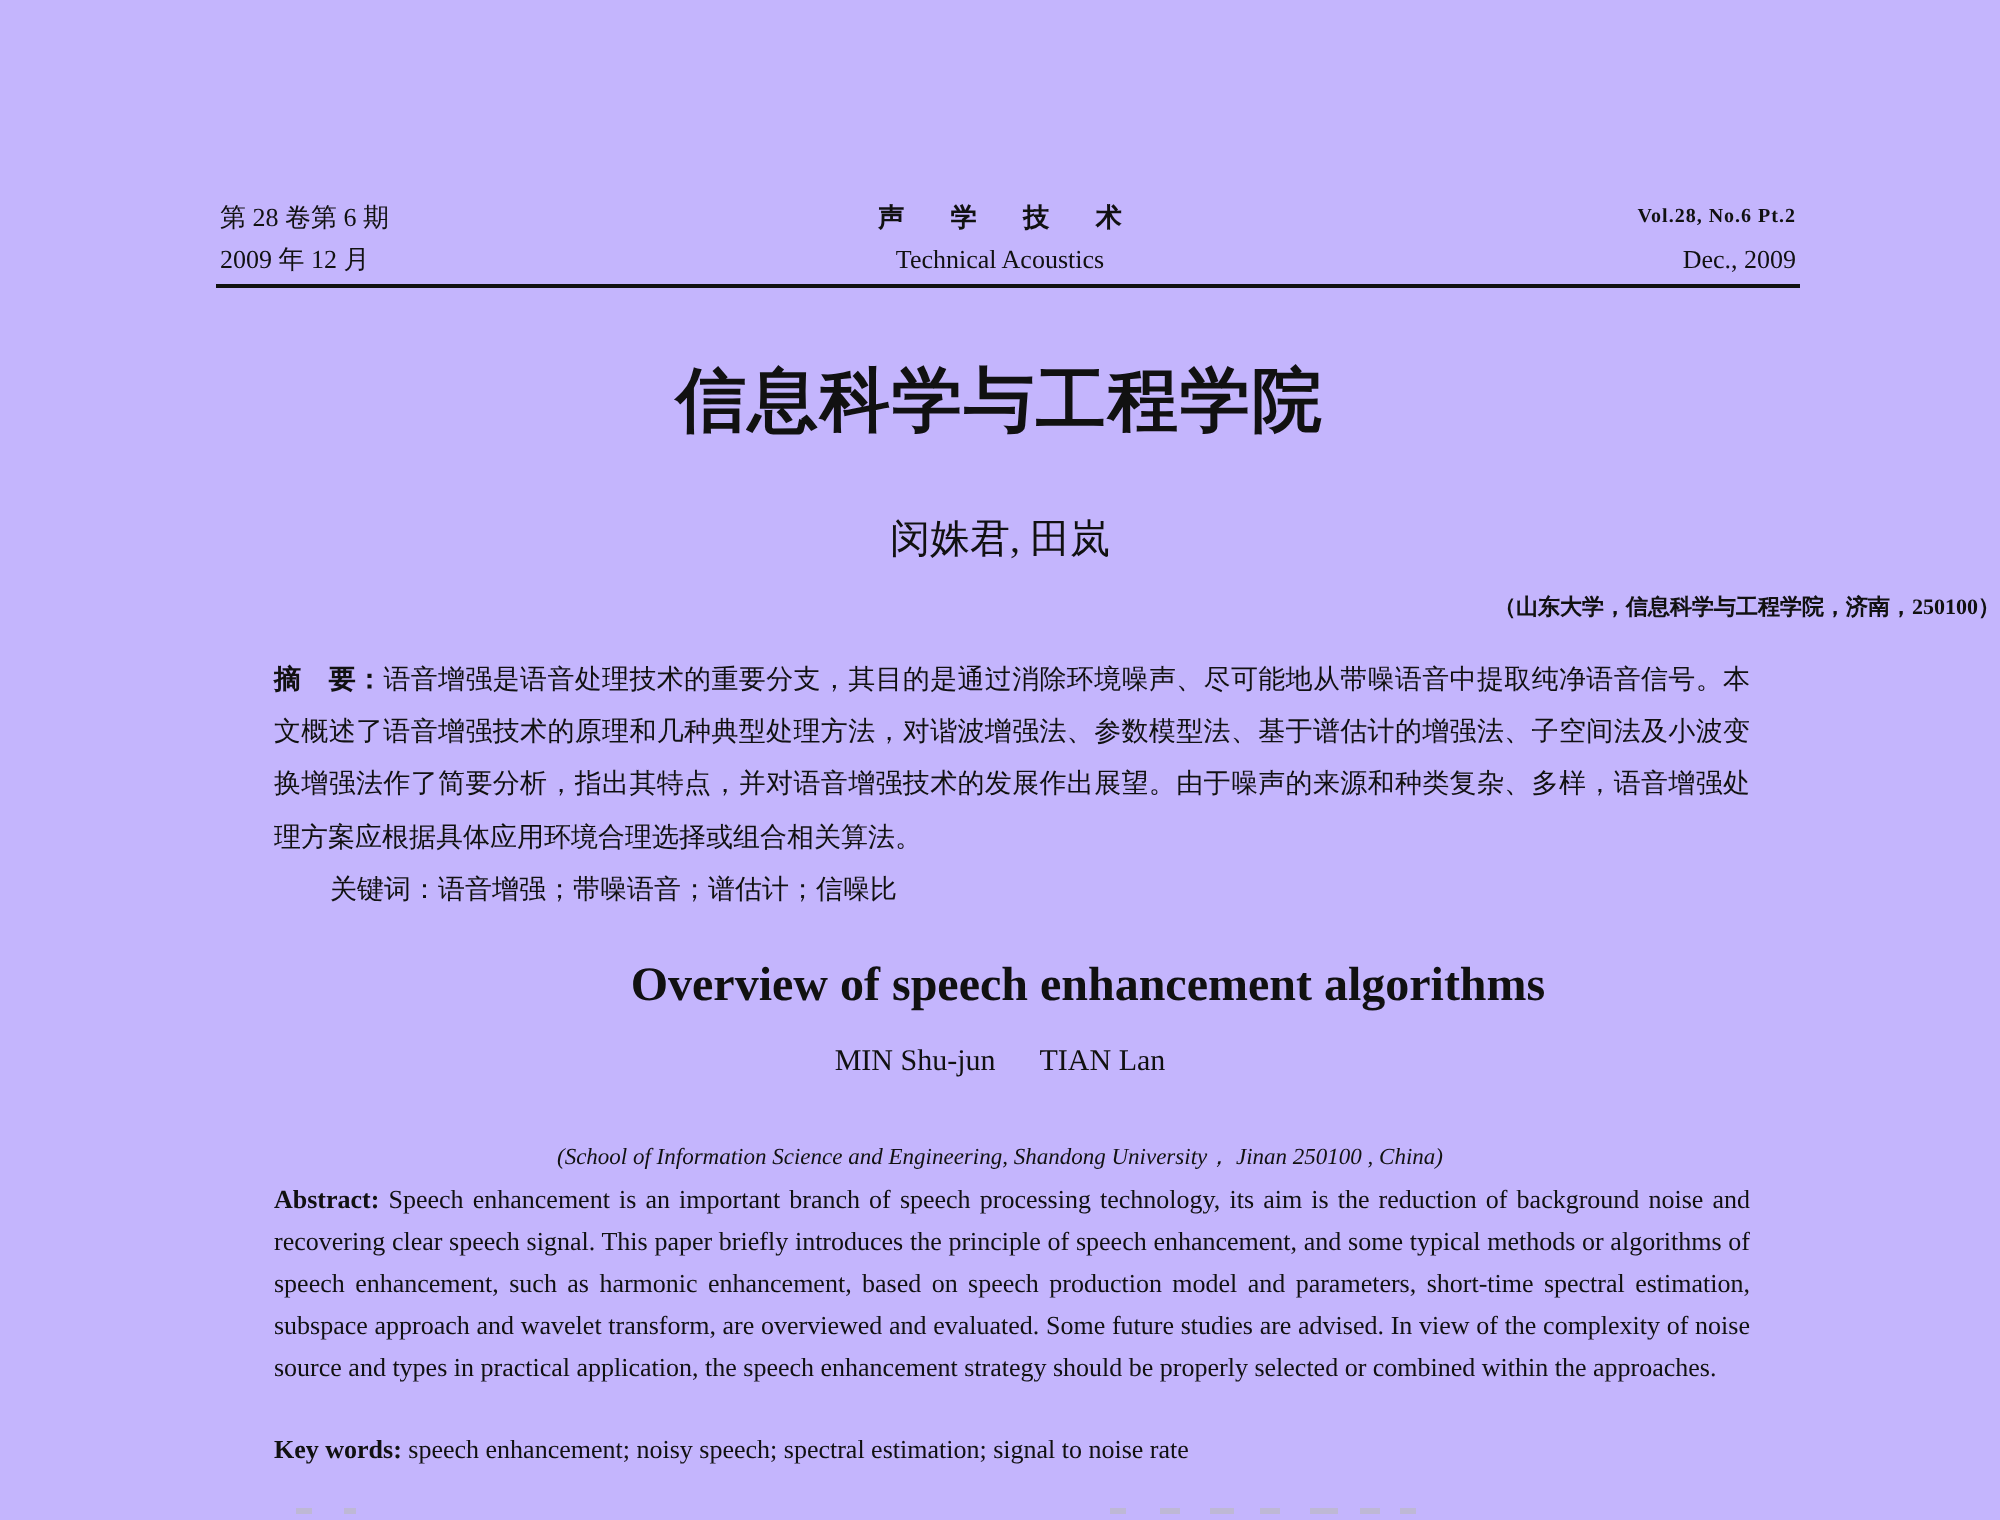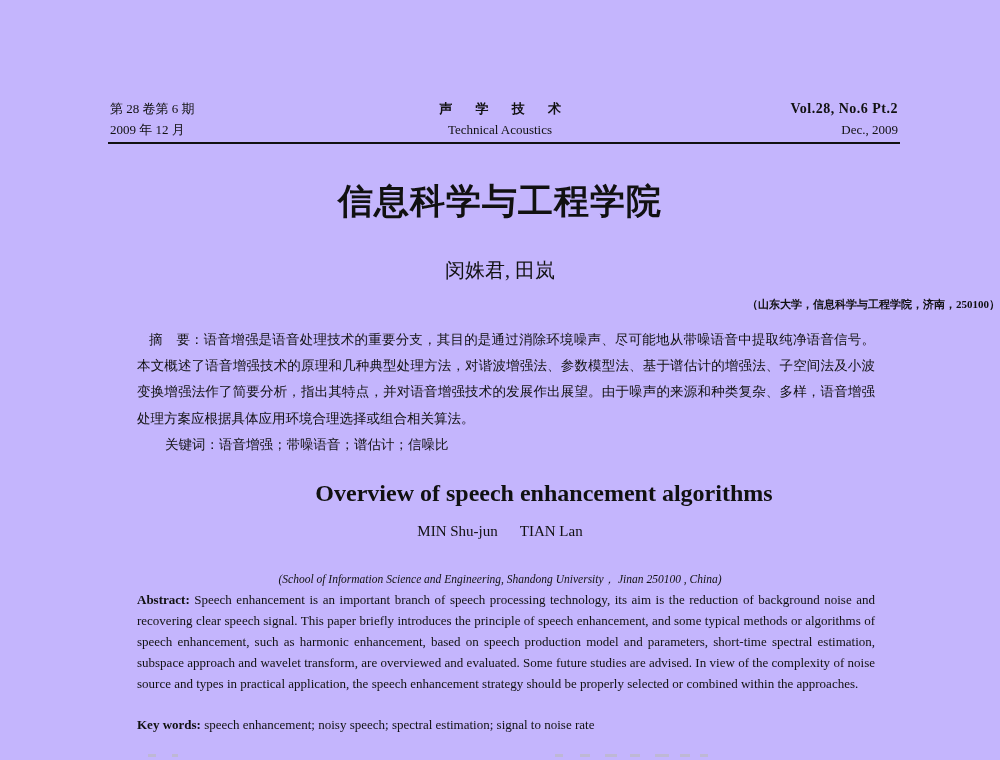--- a/index.html
+++ b/index.html
@@ -5,29 +5,29 @@
   html, body { margin: 0; padding: 0; background: #ffffff; }
   body { width: 1000px; height: 760px; overflow: hidden; position: relative; color: #111; font-family: "Liberation Serif", "DejaVu Serif", serif; }
   .page { position: absolute; left: 0; top: 0; width: 1000px; height: 760px; background: #c4b5fd; }
 
   .hdr { position: absolute; font-size: 13px; line-height: 16px; white-space: nowrap; }
   .hdr-left { left: 110px; top: 101px; }
   .hdr-center { left: 400px; width: 200px; top: 101px; text-align: center; }
   .hdr-right { right: 102px; top: 101px; text-align: right; }
   .hdr .line { display: block; height: 21px; }
   .hdr-center .cn { letter-spacing: 10px; font-weight: bold; font-size: 13px; padding-left: 10px; }
-  .hdr-right .vol { font-weight: bold; font-size: 14px; letter-spacing: 0.5px; }
+  .hdr-right .vol { font-weight: bold; font-size: 10px; letter-spacing: 0.5px; }
   .rule { position: absolute; left: 108px; right: 100px; top: 142px; height: 2px; background: #111; }
 
   .title-cn { position: absolute; left: 0; width: 1000px; top: 178px; text-align: center; font-size: 35px; line-height: 46px; font-weight: bold; letter-spacing: 1px; font-family: "DejaVu Serif", serif; }
   .authors-cn { position: absolute; left: 0; width: 1000px; top: 257px; text-align: center; font-size: 20px; line-height: 26px; }
   .affil-cn { position: absolute; left: 0; width: 1000px; top: 296px; text-align: right; font-size: 11px; line-height: 16px; font-weight: bold; }
 
   .abs-cn { position: absolute; left: 137px; width: 738px; top: 327px; font-size: 13.5px; line-height: 26.2px; text-align: justify; }
-  .abs-cn .lbl { font-weight: normal; margin-left: 12px; }
+  .abs-cn .lbl { font-weight: bold; }
   .kw-cn { position: absolute; left: 137px; width: 738px; top: 432px; font-size: 13.5px; line-height: 26px; }
   .kw-cn .lbl { font-weight: normal; margin-left: 28px; }
 
   .title-en { position: absolute; left: 0; width: 1000px; top: 478px; text-align: center; font-size: 24px; line-height: 30px; font-weight: bold; margin-left: 44px; }
   .authors-en { position: absolute; left: 0; width: 1000px; top: 521px; text-align: center; font-size: 15px; line-height: 20px; }
   .authors-en .gap { display: inline-block; width: 22px; }
   .affil-en { position: absolute; left: 0; width: 1000px; top: 555px; text-align: center; font-size: 11.5px; line-height: 16px; font-style: italic; margin-top: 16px; }
 
   .abs-en { position: absolute; left: 137px; width: 738px; top: 589px; font-size: 13px; line-height: 21px; text-align: justify; }
   .abs-en .lbl { font-weight: bold; }

